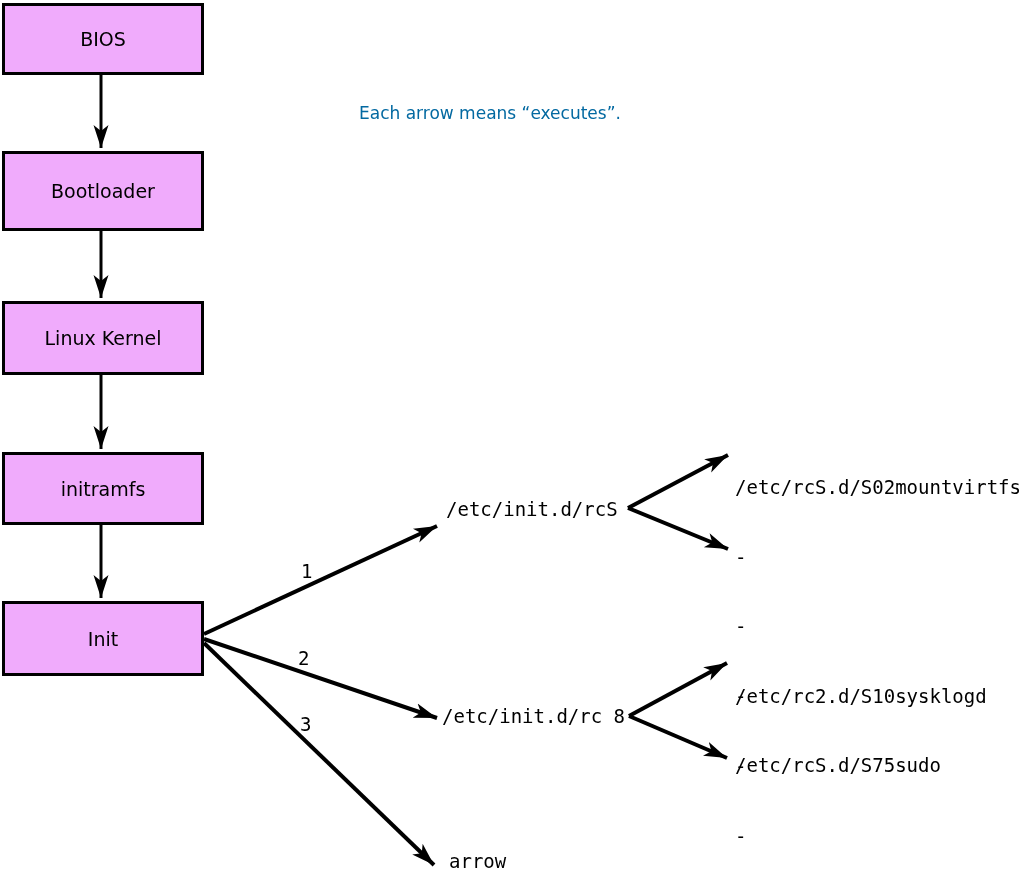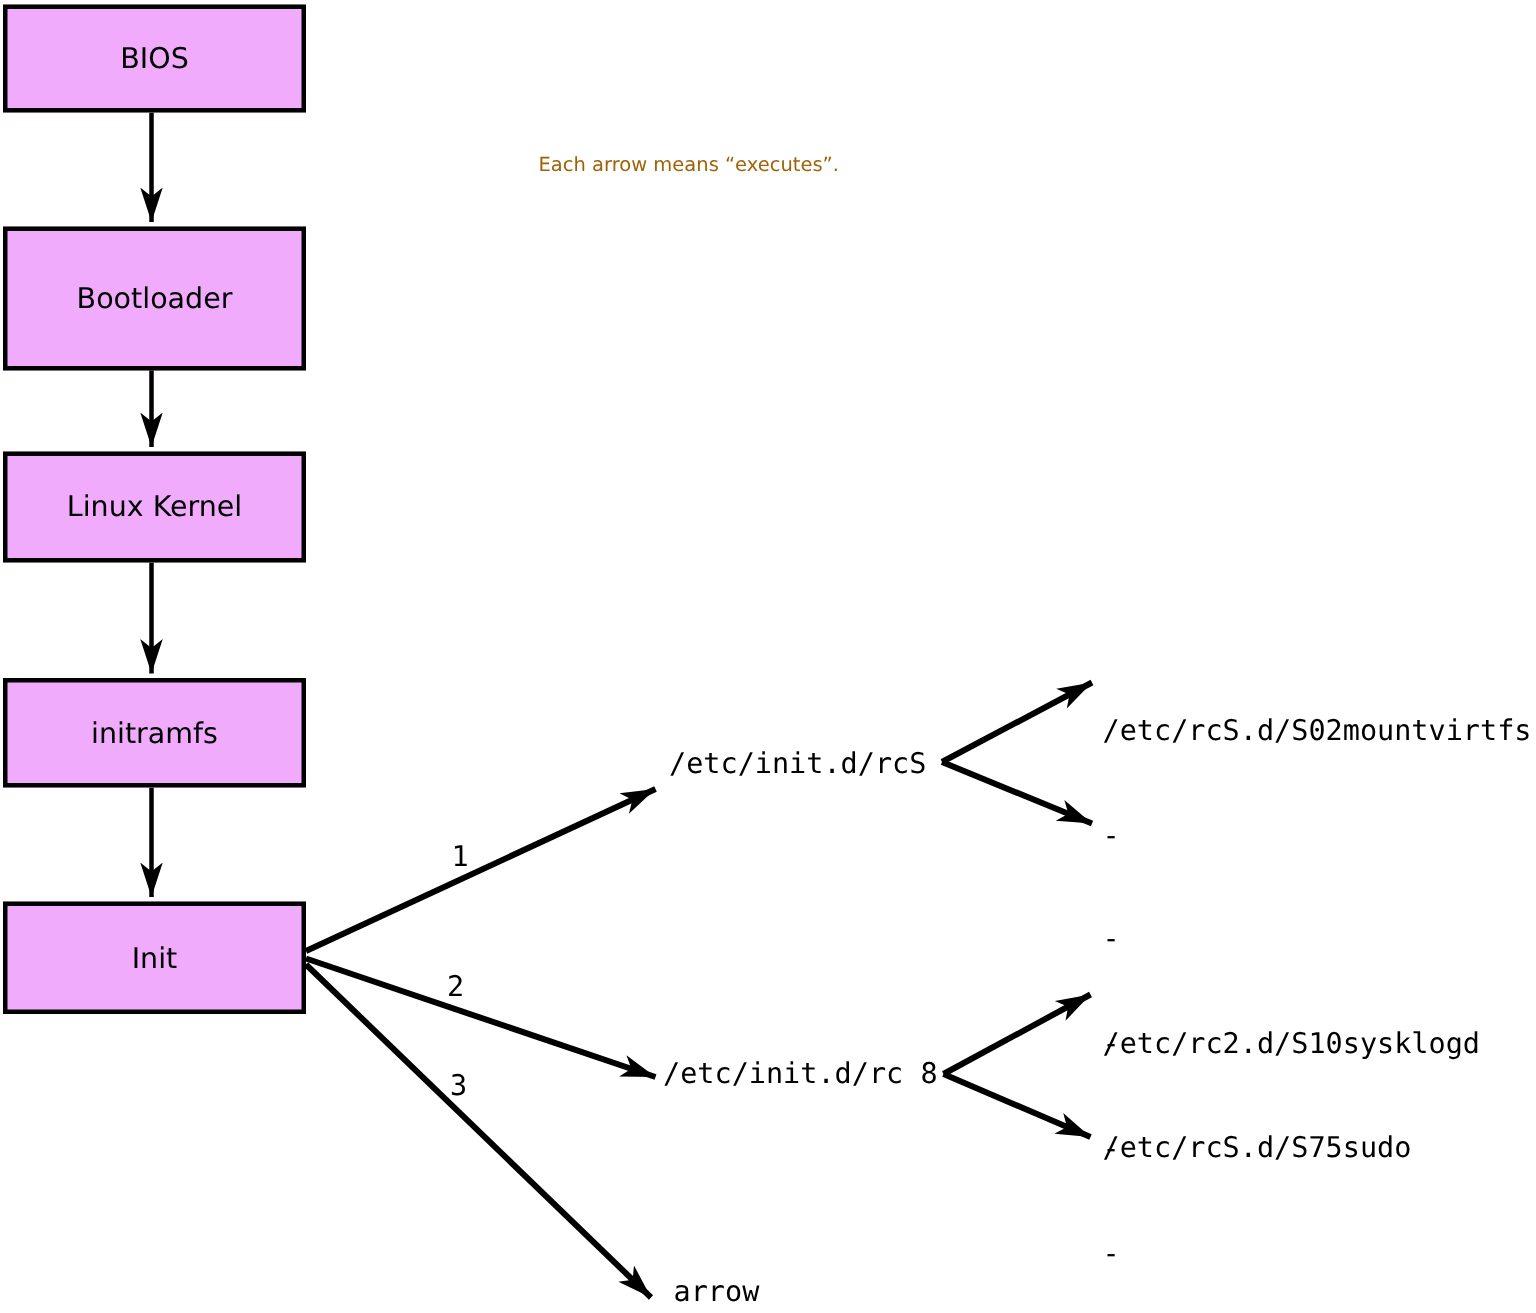--- a/index.html
+++ b/index.html
@@ -25,22 +25,22 @@
     background: #f0abfc;
     display: flex;
     align-items: center;
     justify-content: center;
     font-size: 19px;
     color: #000000;
     white-space: nowrap;
   }
   .note {
     position: absolute;
-    font-size: 13px;
-    color: #a16207;
+    font-size: 17px;
+    color: #0369a1;
     white-space: nowrap;
   }
   .mono {
     position: absolute;
     font-family: "DejaVu Sans Mono", monospace;
     font-size: 19px;
     line-height: 25px;
     color: #000000;
     white-space: pre;
   }
@@ -88,21 +88,21 @@
 
     <line x1="629" y1="716" x2="727" y2="663" stroke="#000" stroke-width="4" marker-end="url(#ah)"></line>
     <line x1="629" y1="716" x2="727" y2="758" stroke="#000" stroke-width="4" marker-end="url(#ah)"></line>
   </svg>
 
   <div class="note" style="left:359px; top:103px;">Each arrow means “executes”.</div>
 
   <div class="box" style="top:3px;   height:72px;">
     <span>BIOS</span>
   </div>
-  <div class="box" style="top:151px; height:96px;">
+  <div class="box" style="top:151px; height:80px;">
     <span>Bootloader</span>
   </div>
   <div class="box" style="top:301px; height:74px;">
     <span>Linux Kernel</span>
   </div>
   <div class="box" style="top:452px; height:73px;">
     <span>initramfs</span>
   </div>
   <div class="box" style="top:601px; height:75px;">
     <span>Init</span>

